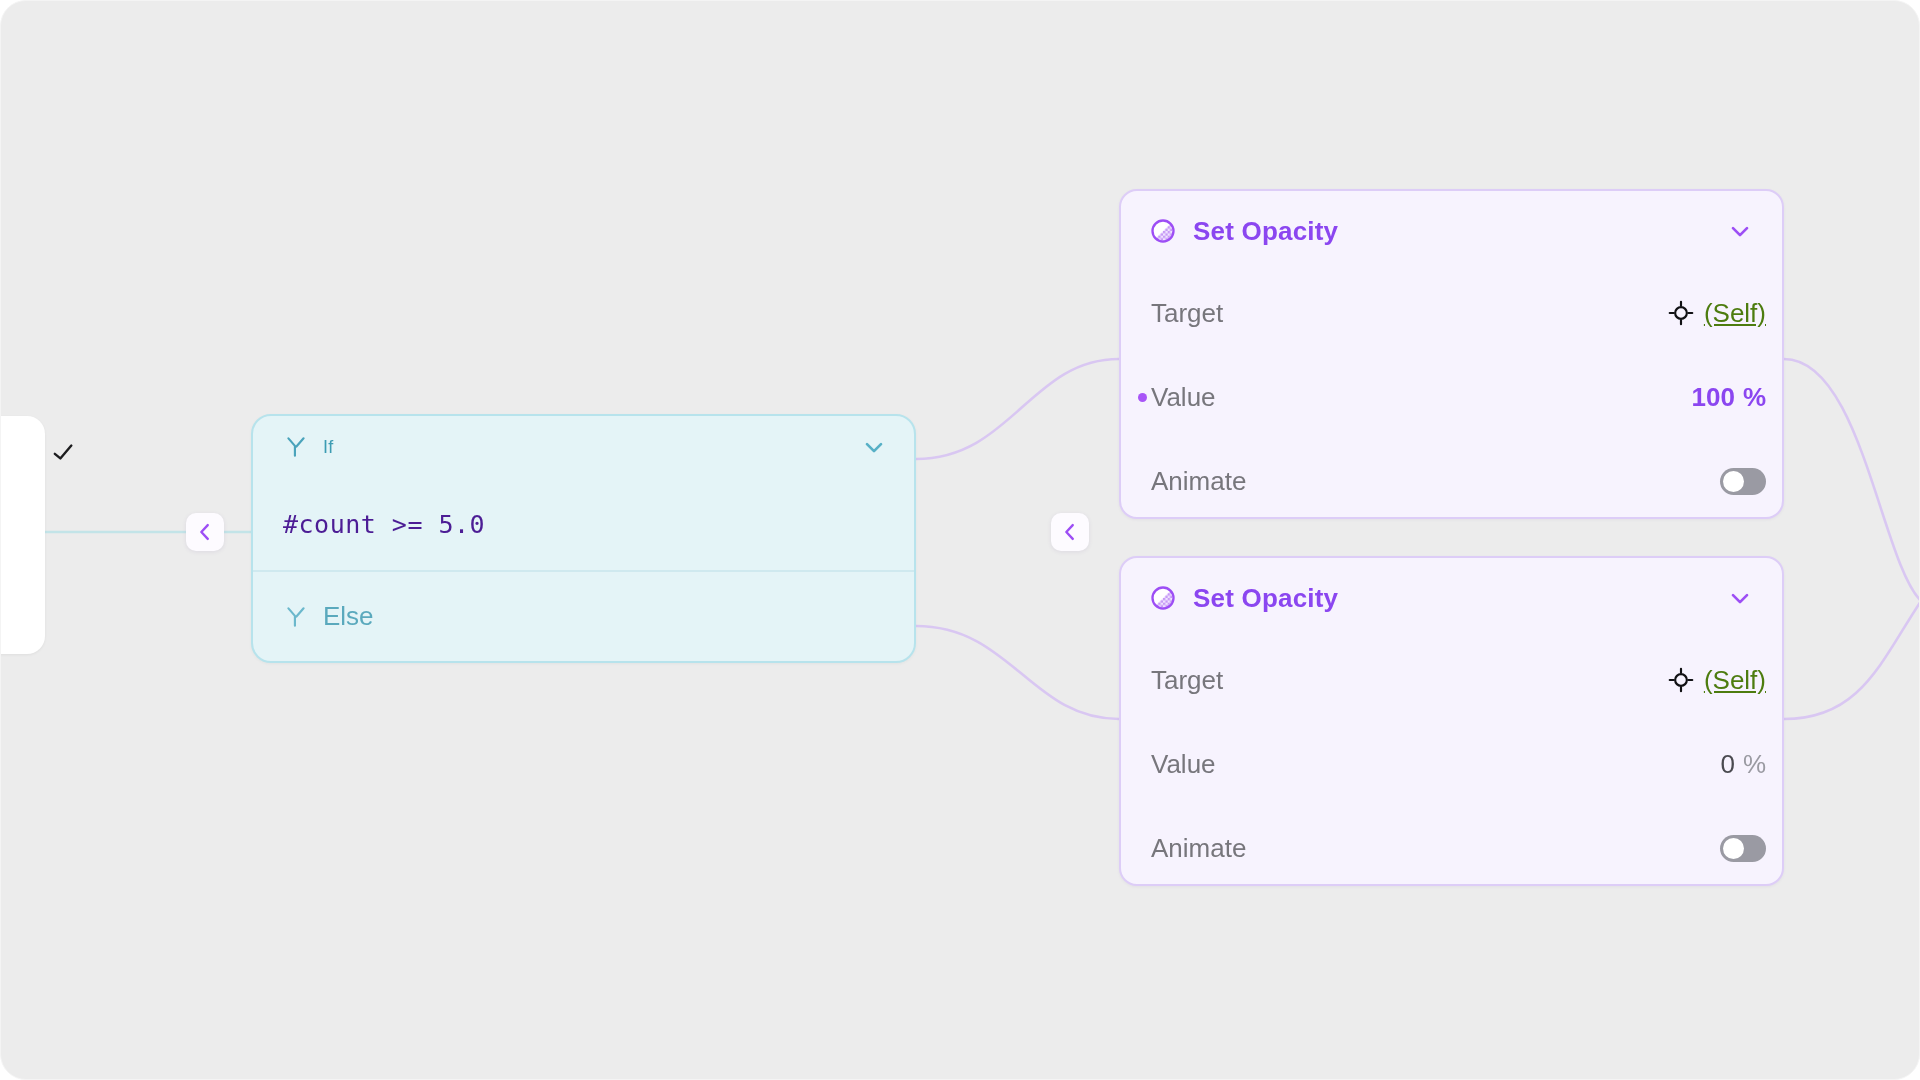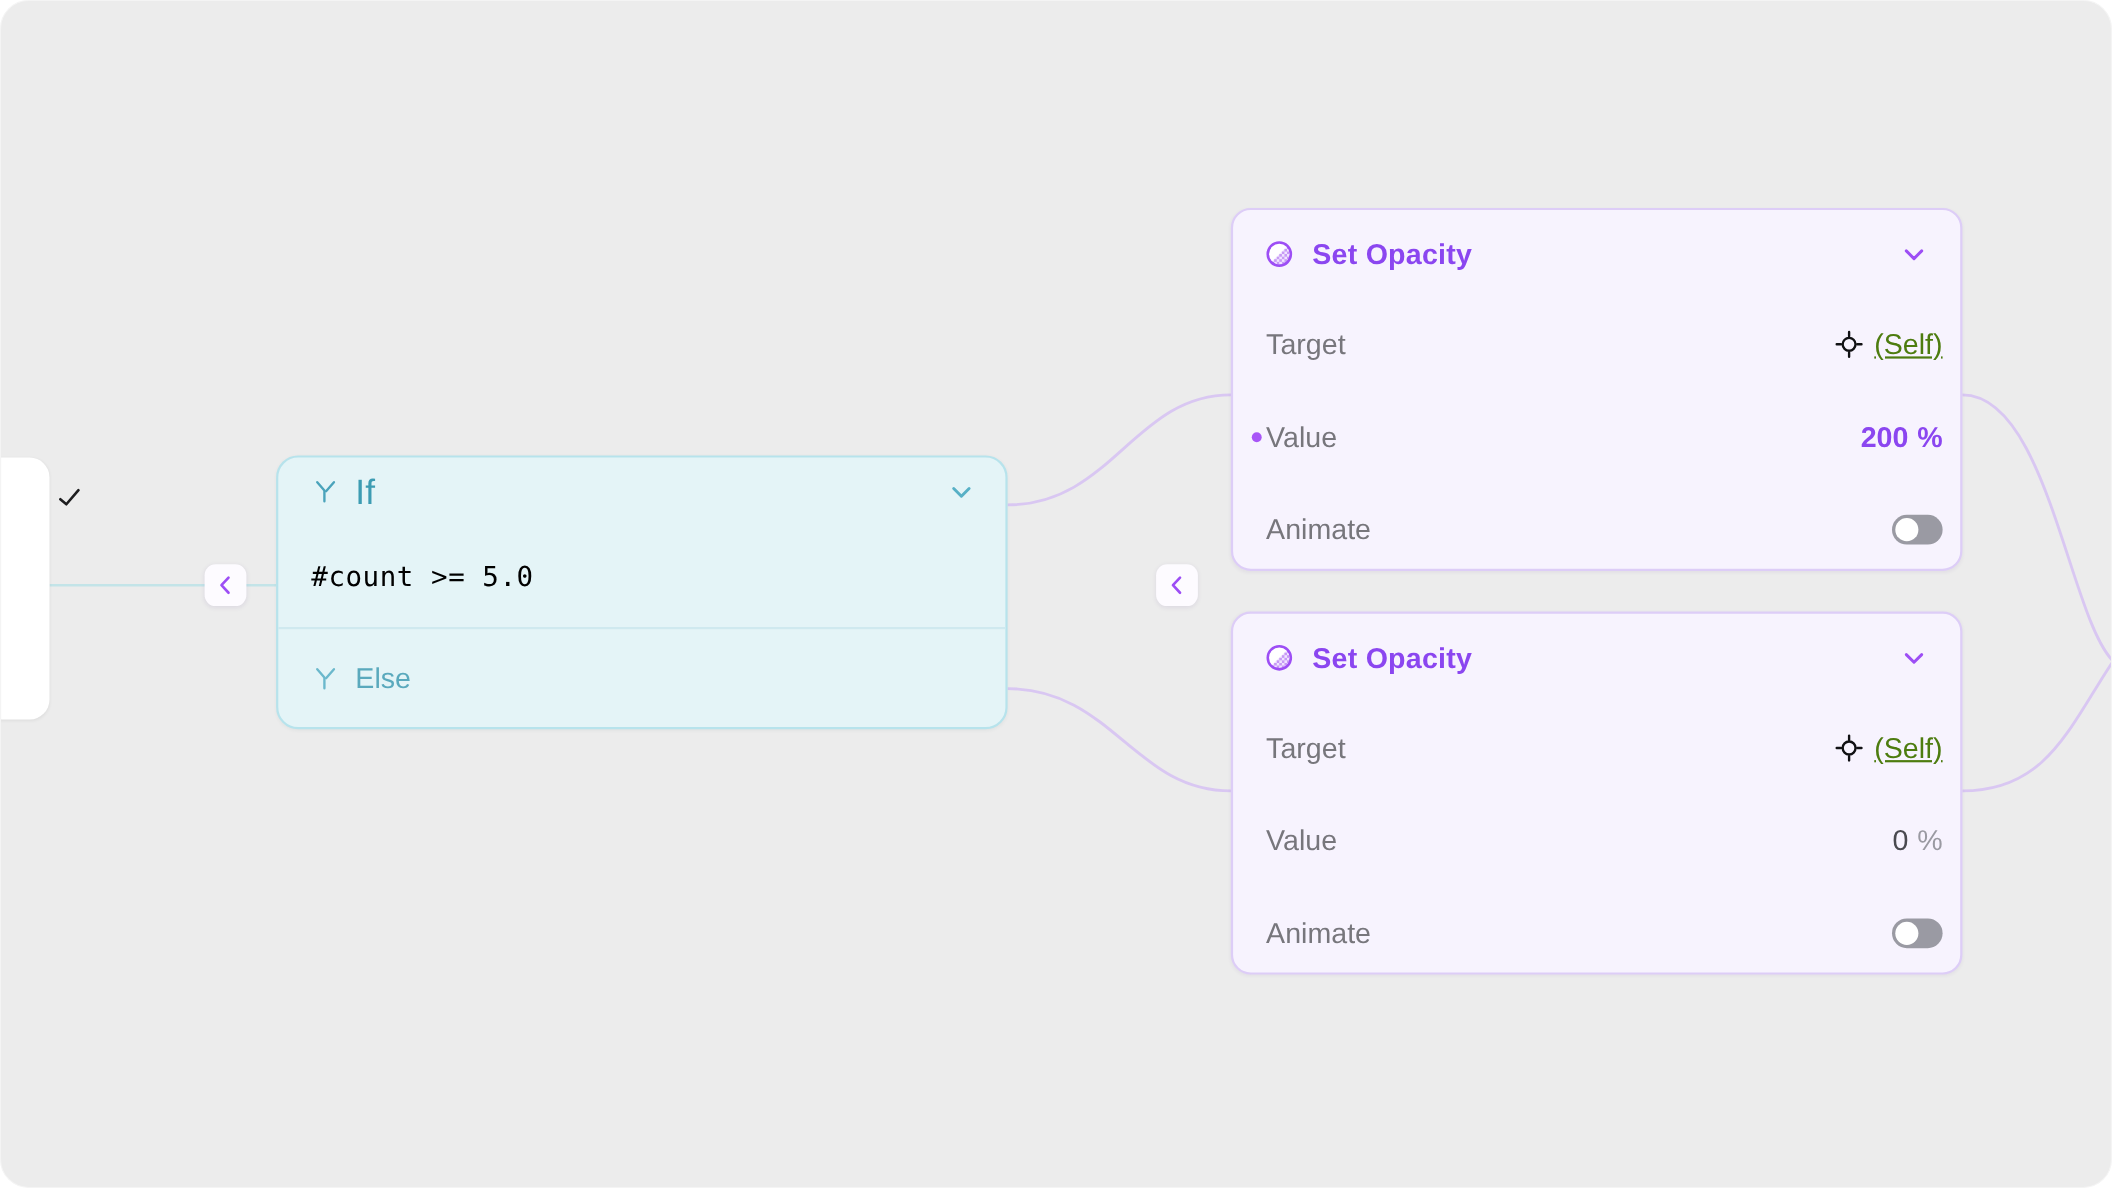--- a/index.html
+++ b/index.html
@@ -49,38 +49,38 @@
     border-radius: 20px;
     box-shadow: 0 1px 3px rgba(40,70,80,0.05);
   }
   .if-header {
     display: flex;
     align-items: center;
     height: 62px;
     padding: 0 26px 0 30px;
   }
   .if-title {
-    font-size: 32px;
+    font-size: 18px;
     color: #3d9cb3;
     font-weight: 400;
     margin-left: 14px;
     letter-spacing: .2px;
   }
   .if-spacer { flex: 1 1 auto; }
   .if-cond-row {
     height: 92px;
     display: flex;
     align-items: center;
     padding: 0 30px;
     border-bottom: 2px solid #cfe9ef;
   }
   .if-cond-text {
     font-family: "DejaVu Sans Mono", monospace;
     font-size: 25px;
-    color: #000000;
+    color: #4c1d95;
     letter-spacing: .5px;
   }
   .if-else-row {
     height: 89px;
     display: flex;
     align-items: center;
     padding: 0 30px;
   }
   .if-else-label {
     font-size: 26px;
@@ -301,21 +301,21 @@
           <path d="M12 1.6 L12 5.2 M12 18.8 L12 22.4 M1.6 12 L5.2 12 M18.8 12 L22.4 12" stroke="#111114" stroke-width="2" stroke-linecap="round"></path>
         </svg>
         <span>(Self)</span>
       </span>
     </div>
 
     <div class="op-row">
       <span class="port-dot"></span>
       <span class="op-label">Value</span>
       <span class="op-row-spacer"></span>
-      <span class="op-val-accent">200</span>
+      <span class="op-val-accent">100</span>
       <span class="op-val-accent" style="margin-left:8px;">%</span>
     </div>
 
     <div class="op-row">
       <span class="op-label">Animate</span>
       <span class="op-row-spacer"></span>
       <span class="toggle">
         <span class="knob"></span>
       </span>
     </div>

